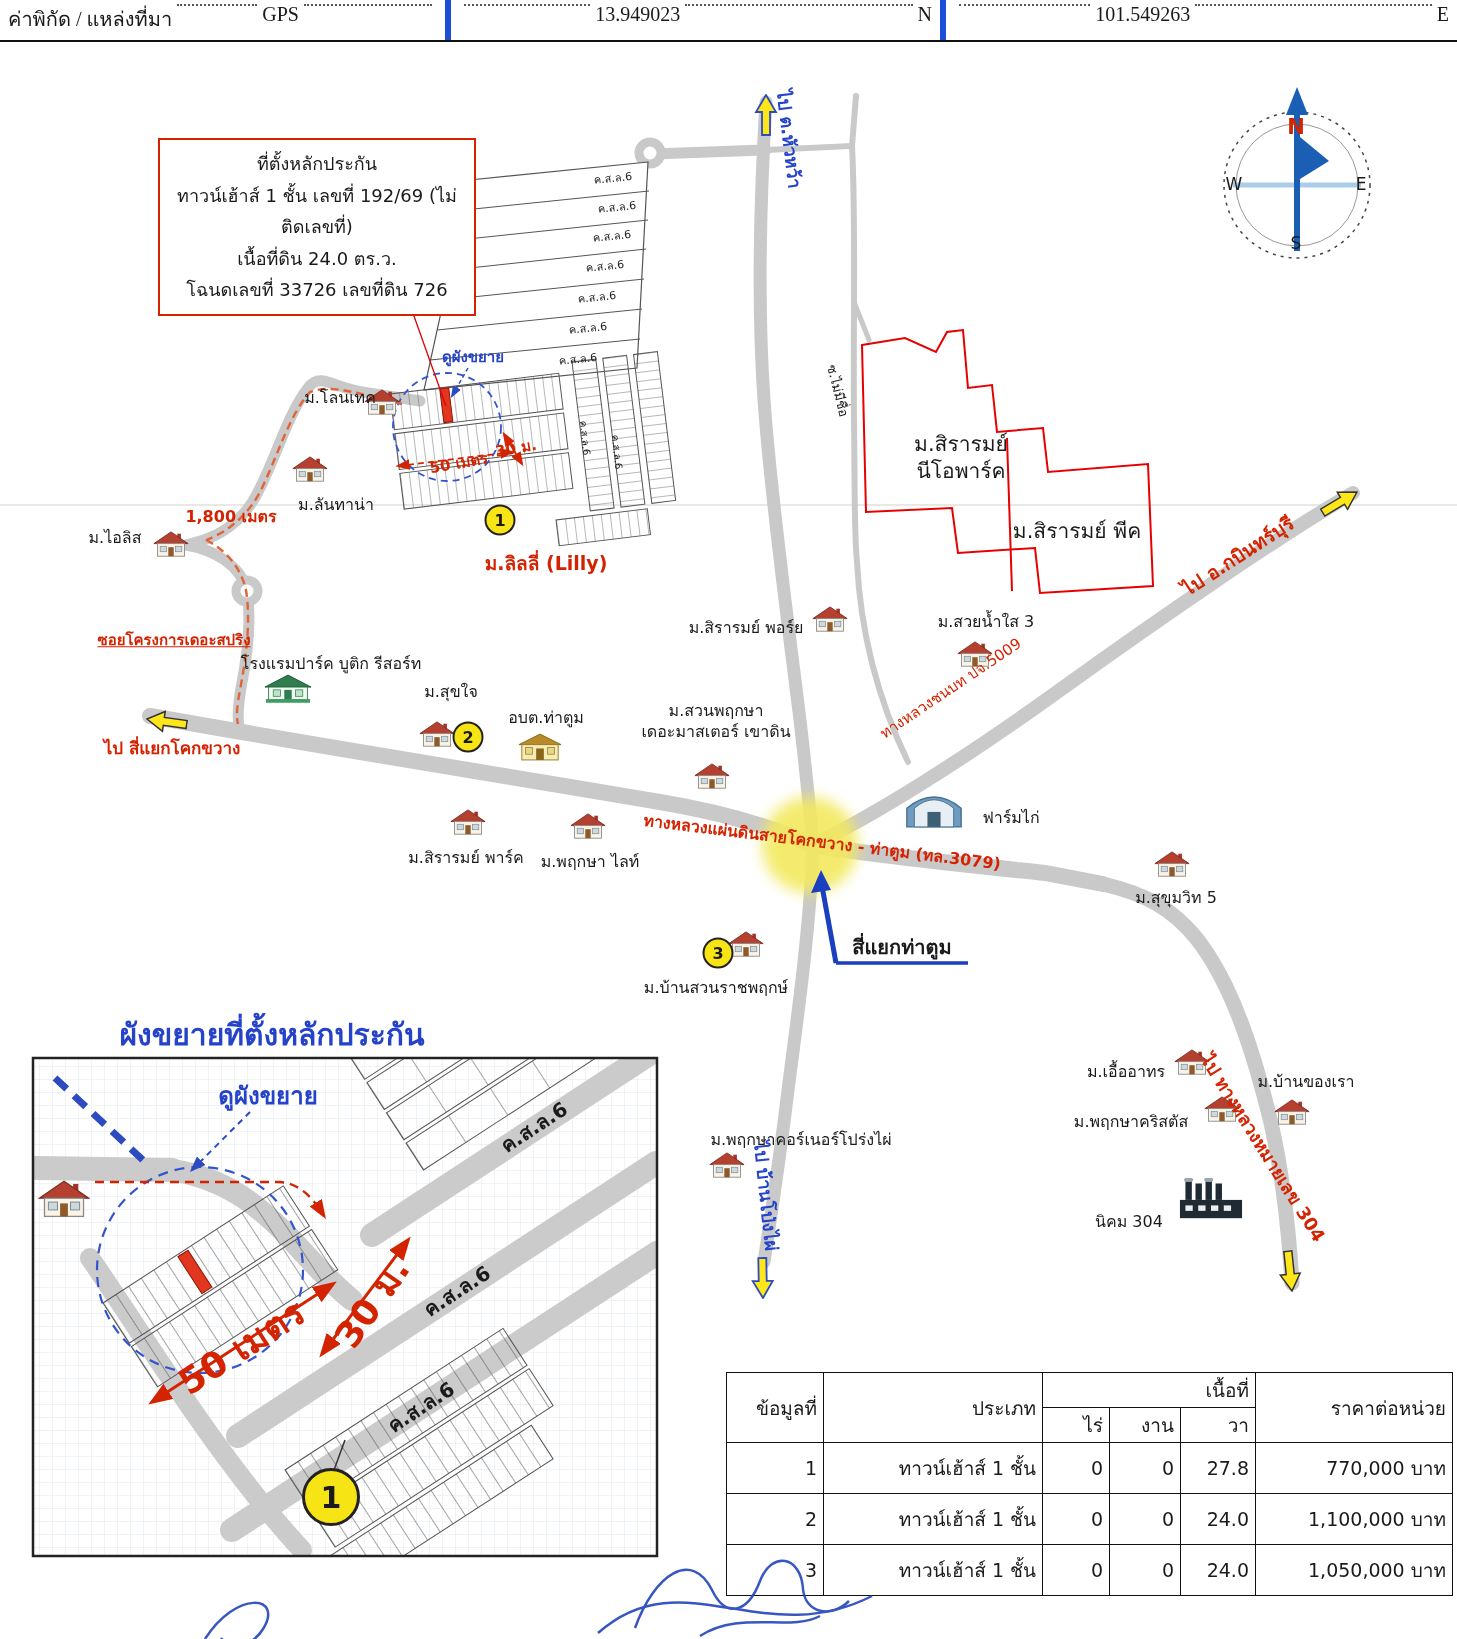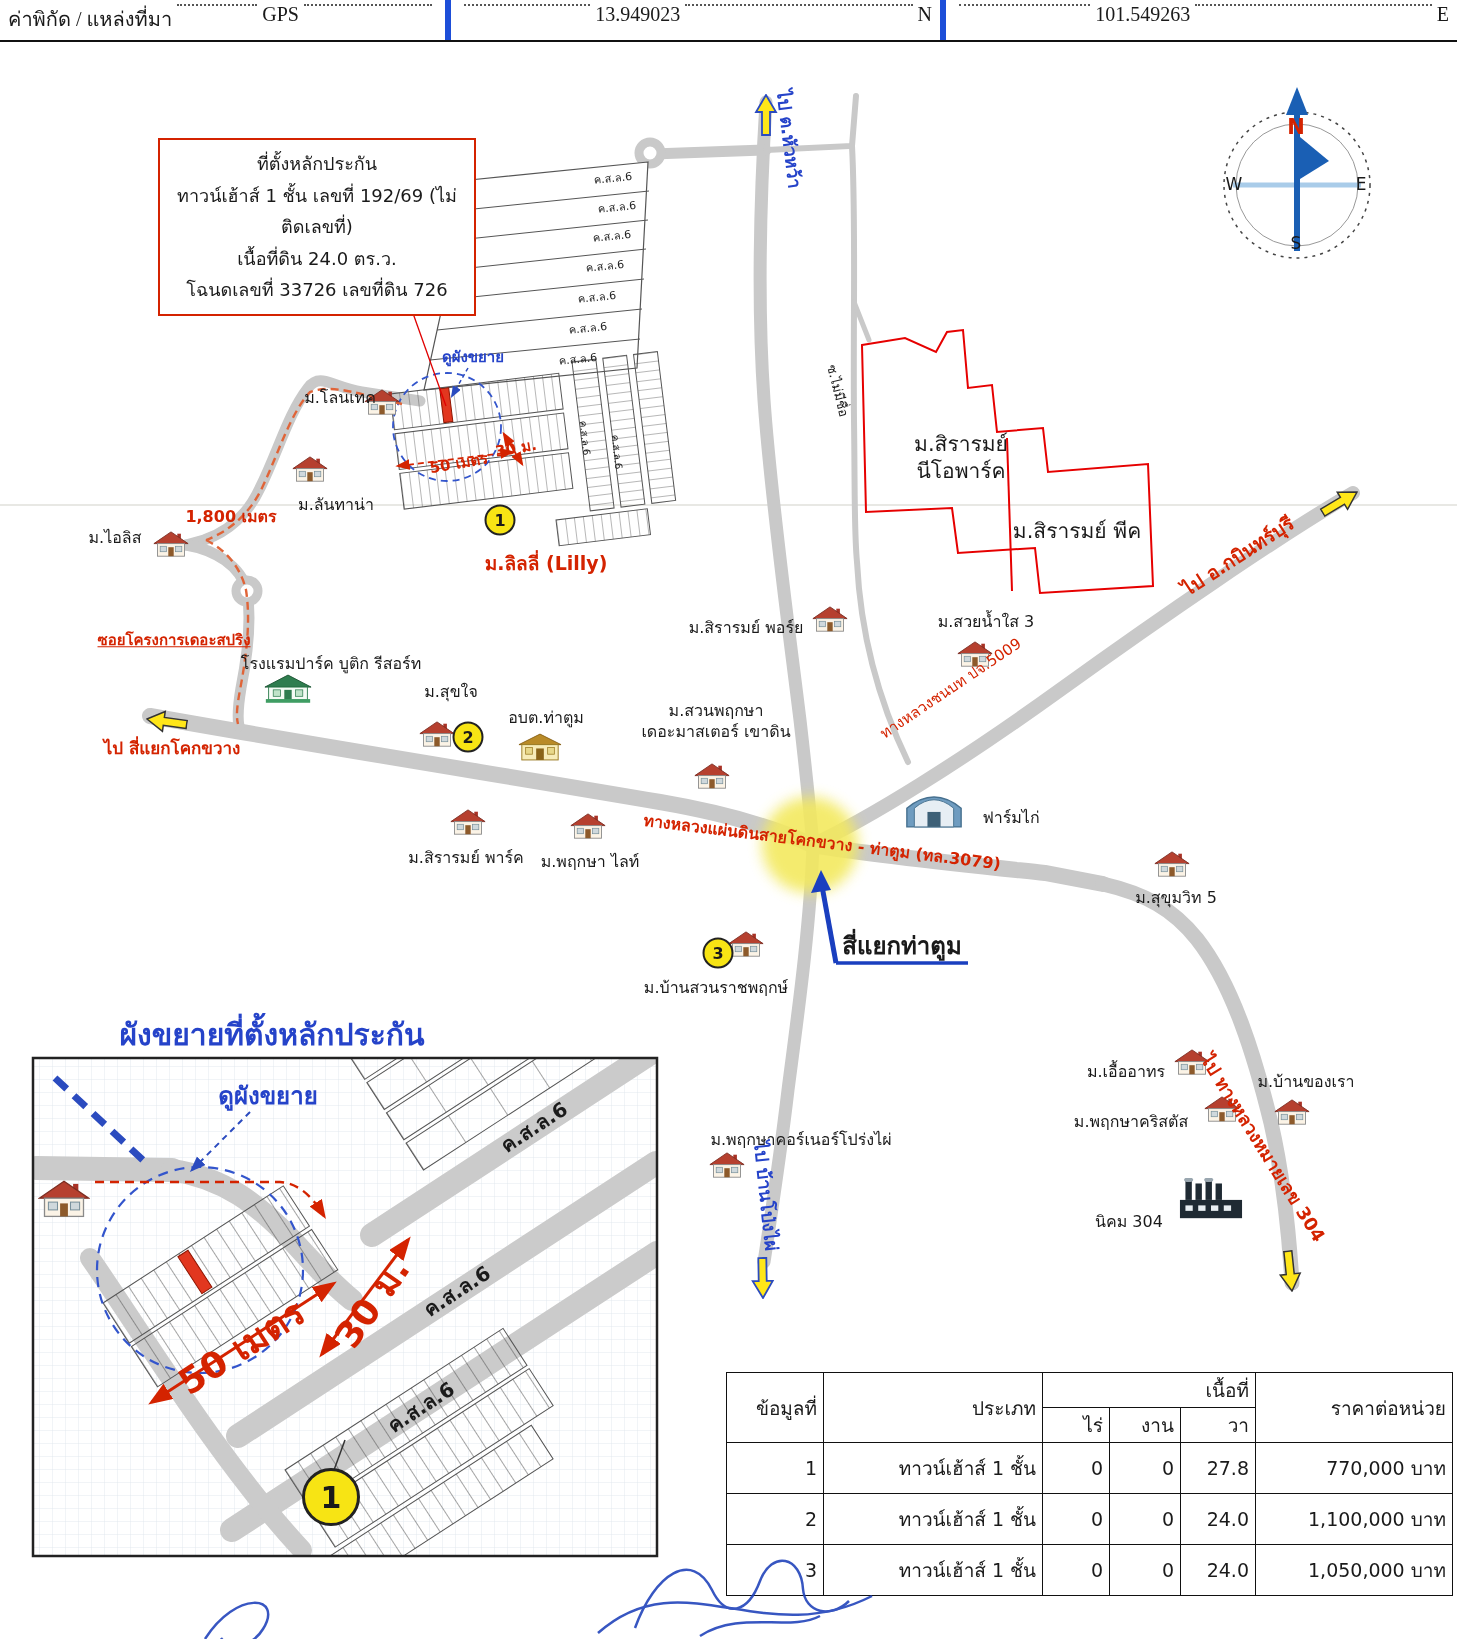--- a/index.html
+++ b/index.html
@@ -342,21 +342,21 @@
 </div>
 <div class="lbl" style="left:1077px;top:532px;font-size:21px;">ม.สิรารมย์ พีค</div>
 <div class="lbl red b" style="left:1238px;top:556px;font-size:19px;transform:translate(-50%,-50%) rotate(-33deg);">ไป อ.กบินทร์บุรี</div>
 <div class="lbl red" style="left:951px;top:689px;font-size:15px;transform:translate(-50%,-50%) rotate(-34deg);">ทางหลวงชนบท ปจ.5009</div>
 <div class="lbl red b" style="left:172px;top:748px;font-size:17px;">ไป สี่แยกโคกขวาง</div>
 <div class="lbl red b" style="left:822px;top:843px;font-size:16px;transform:translate(-50%,-50%) rotate(7deg);">ทางหลวงแผ่นดินสายโคกขวาง - ท่าตูม (ทล.3079)</div>
 <div class="lbl" style="left:1011px;top:818px;">ฟาร์มไก่</div>
 <div class="lbl" style="left:1176px;top:898px;">ม.สุขุมวิท 5</div>
 <div class="lbl" style="left:466px;top:858px;">ม.สิรารมย์ พาร์ค</div>
 <div class="lbl" style="left:590px;top:862px;">ม.พฤกษา ไลท์</div>
-<div class="lbl b" style="left:902px;top:947px;font-size:24px;">สี่แยกท่าตูม</div>
+<div class="lbl b" style="left:902px;top:947px;font-size:20px;">สี่แยกท่าตูม</div>
 <div class="lbl" style="left:716px;top:988px;">ม.บ้านสวนราชพฤกษ์</div>
 <div class="lbl" style="left:1126px;top:1072px;">ม.เอื้ออาทร</div>
 <div class="lbl" style="left:1306px;top:1082px;">ม.บ้านของเรา</div>
 <div class="lbl" style="left:1131px;top:1122px;">ม.พฤกษาคริสตัส</div>
 <div class="lbl" style="left:801px;top:1140px;">ม.พฤกษาคอร์เนอร์โปร่งไผ่</div>
 <div class="lbl" style="left:1129px;top:1222px;">นิคม 304</div>
 <div class="lbl blue b" style="left:766px;top:1196px;font-size:18px;transform:translate(-50%,-50%) rotate(84deg);">ไป บ้านโป่งไผ่</div>
 <div class="lbl red b" style="left:1263px;top:1148px;font-size:18px;transform:translate(-50%,-50%) rotate(58deg);">ไป ทางหลวงหมายเลข 304</div>
 
 <div class="lbl red b" style="left:1296px;top:128px;font-size:21px;">N</div>

